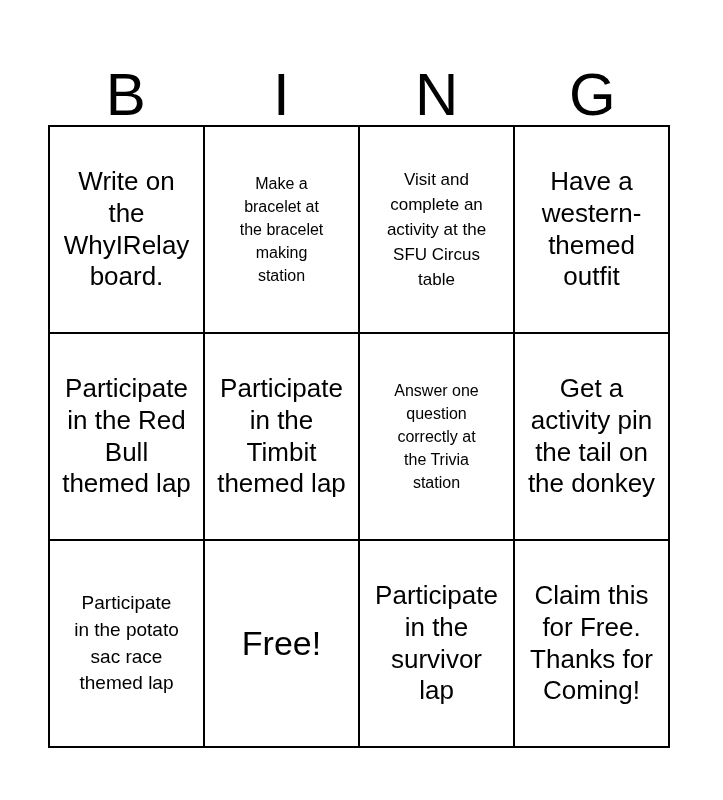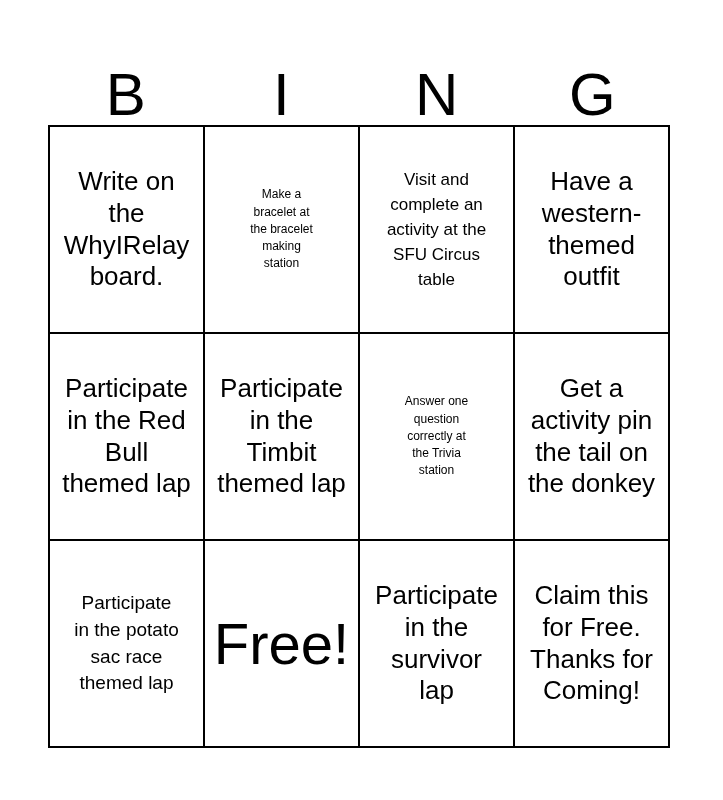--- a/index.html
+++ b/index.html
@@ -46,26 +46,26 @@
     width: 25%;
     height: 25%;
     border: 2px solid #000000;
     text-align: center;
     vertical-align: middle;
     padding: 2px 4px;
     white-space: pre-line;
     color: #000000;
     background: #ffffff;
   }
-  .fs-46 { font-size: 58px; line-height: 1.1; }
+  .fs-46 { font-size: 34px; line-height: 1.1; }
   .fs-26 { font-size: 26px; line-height: 1.22; }
   .fs-24 { font-size: 24px; line-height: 1.3; }
   .fs-22 { font-size: 22px; line-height: 1.34; }
   .fs-19 { font-size: 19px; line-height: 1.4; }
-  .fs-18 { font-size: 12px; line-height: 1.44; }
+  .fs-18 { font-size: 16px; line-height: 1.44; }
   .fs-17 { font-size: 17px; line-height: 1.48; margin-left: 23px; }
 </style>
 </head>
 <body>
 
 <div class="page">
 
   <div class="header">
     <div class="hcell">
       <span class="hletter">B</span>

